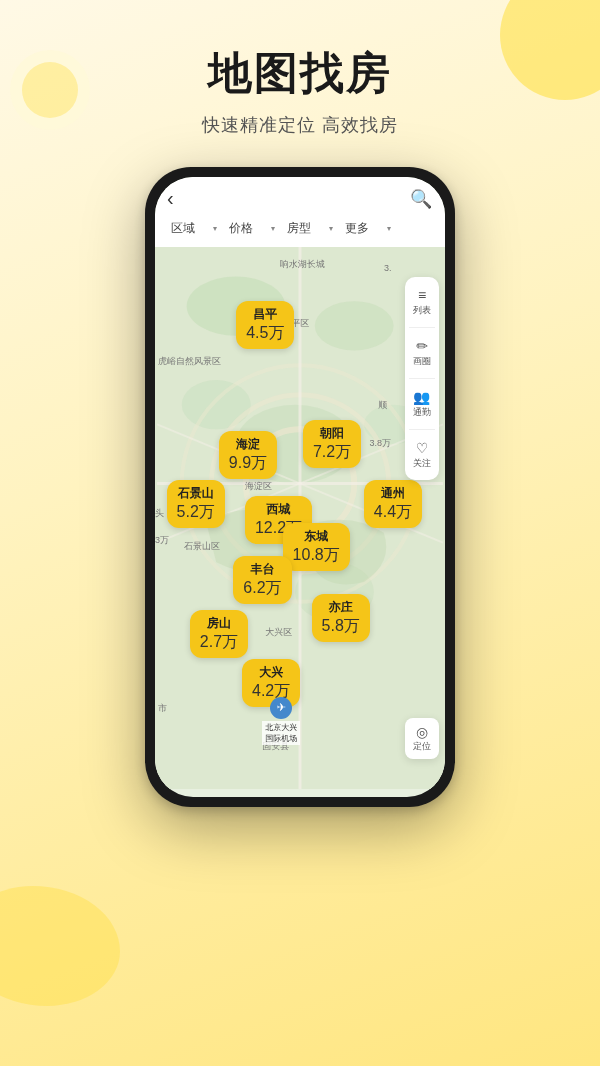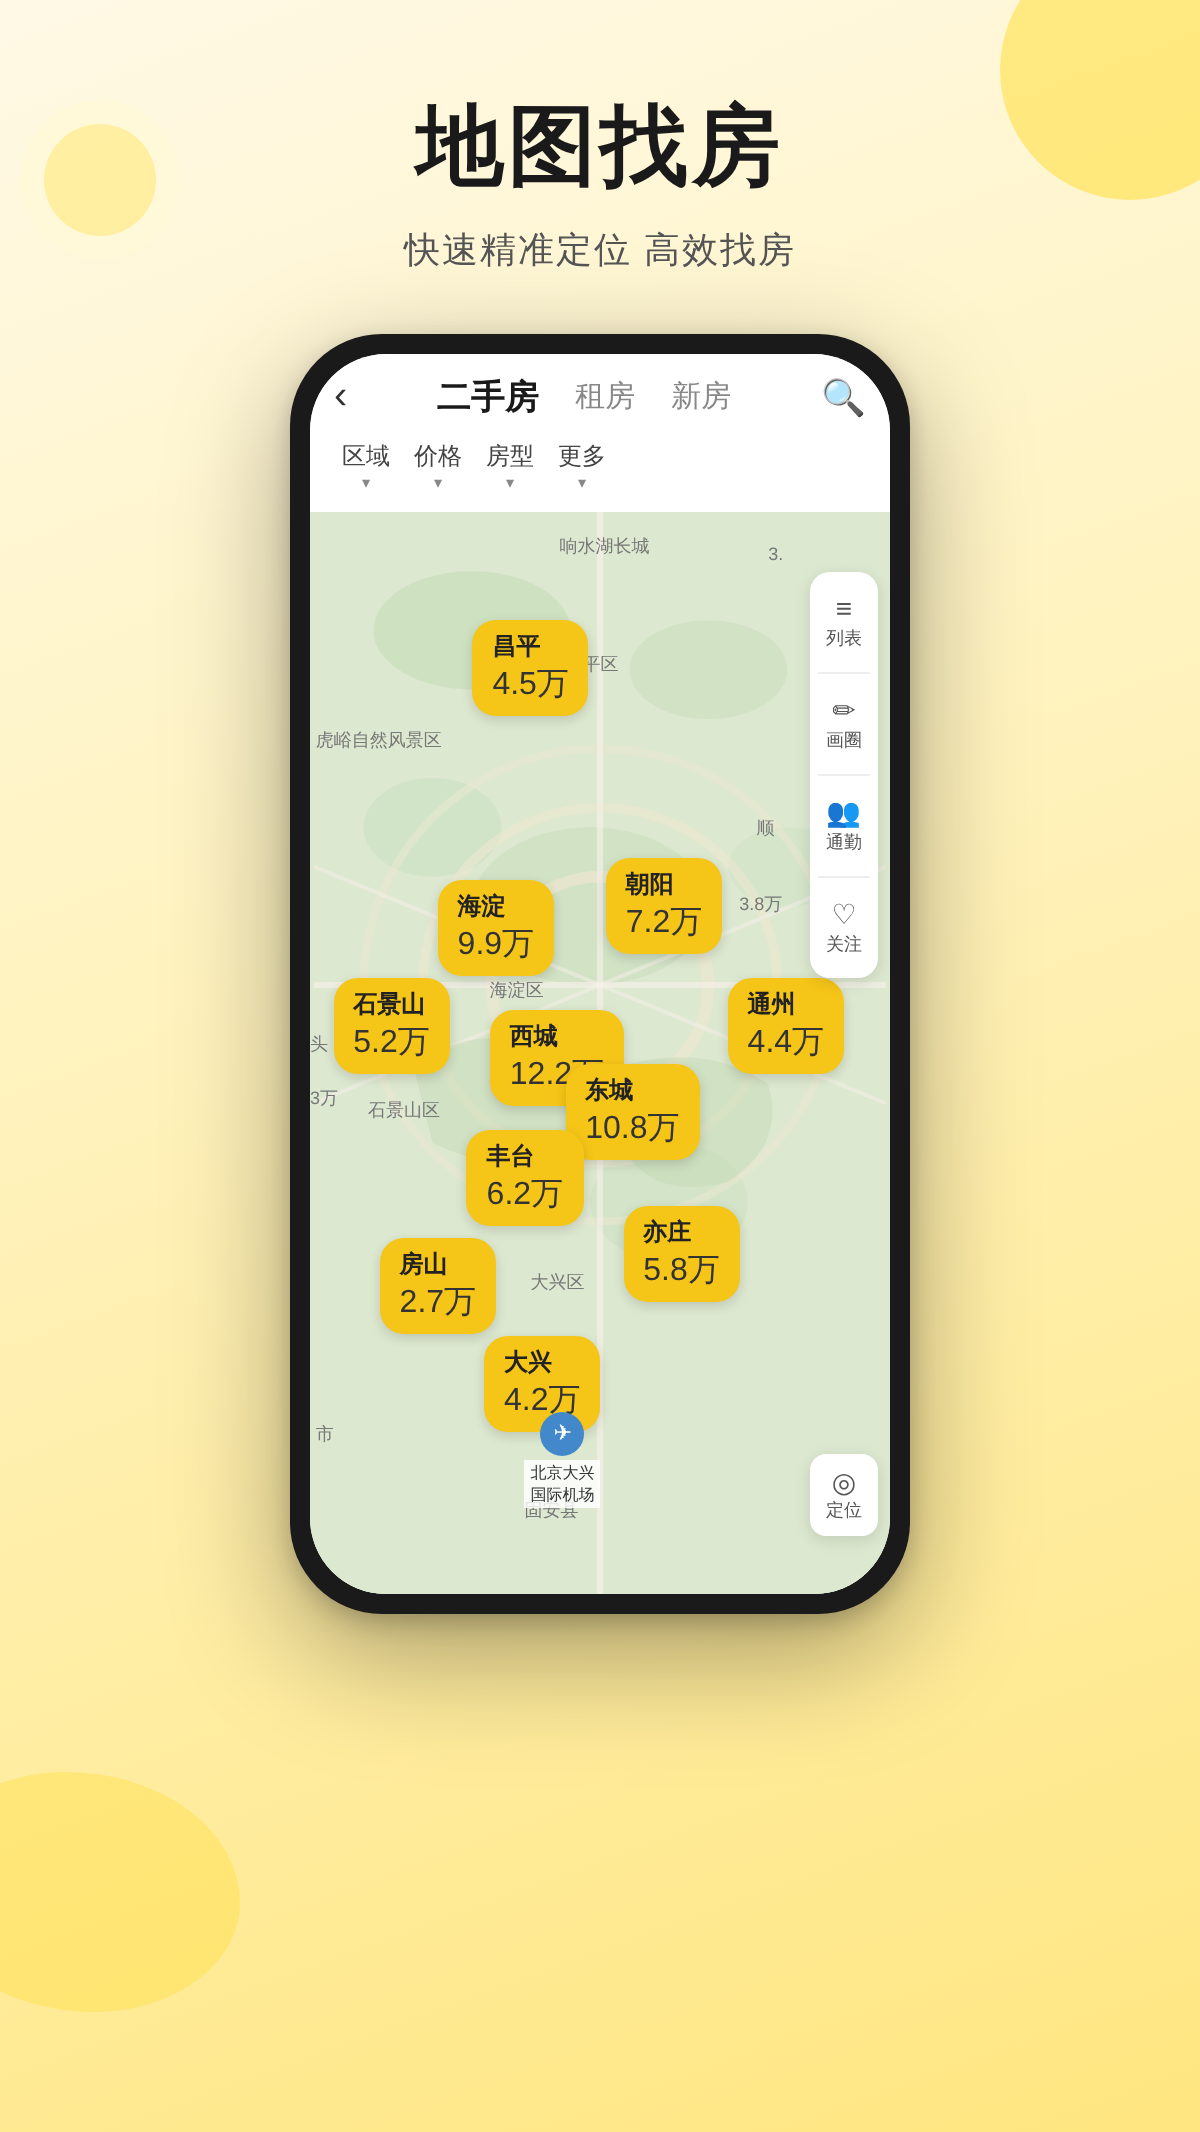--- a/index.html
+++ b/index.html
@@ -137,28 +137,27 @@
 
     .filter-row {
       display: flex;
       gap: 4px;
       padding-bottom: 8px;
     }
 
     .filter-btn {
       display: flex;
       align-items: center;
-      gap: 0;
+      gap: 18px;
       font-size: 12px;
       color: #444;
       background: none;
       border: none;
       cursor: pointer;
       padding: 2px 4px;
-      flex-direction: column;
     }
 
     .filter-arrow {
       font-size: 8px;
       color: #888;
     }
 
     
     .map-area {
       width: 100%;
@@ -183,21 +182,21 @@
       color: #777;
       pointer-events: none;
     }
 
     
     .price-tag {
       position: absolute;
       background: #f5c518;
       border-radius: 12px;
       padding: 5px 10px;
-      text-align: left;
+      text-align: center;
       cursor: pointer;
       box-shadow: 0 2px 6px rgba(0,0,0,0.15);
     }
 
     .price-tag .district-name {
       font-size: 12px;
       font-weight: 600;
       color: #222;
       display: block;
     }
@@ -316,25 +315,20 @@
   <div class="header-subtitle">快速精准定位 高效找房</div>
 </div>
 
 <div class="phone-wrapper">
   <div class="phone">
     <div class="phone-screen">
 
       <div class="phone-top-bar">
         <div class="nav-row">
           <span class="nav-back">‹</span>
-          <div class="nav-tabs">
-            <span class="nav-tab active">二手房</span>
-            <span class="nav-tab">租房</span>
-            <span class="nav-tab">新房</span>
-          </div>
           <span class="nav-search">🔍</span>
         </div>
         <div class="filter-row">
           <button class="filter-btn">
             <span>区域</span>
             <span class="filter-arrow">▾</span>
           </button>
           <button class="filter-btn">
             <span>价格</span>
             <span class="filter-arrow">▾</span>

